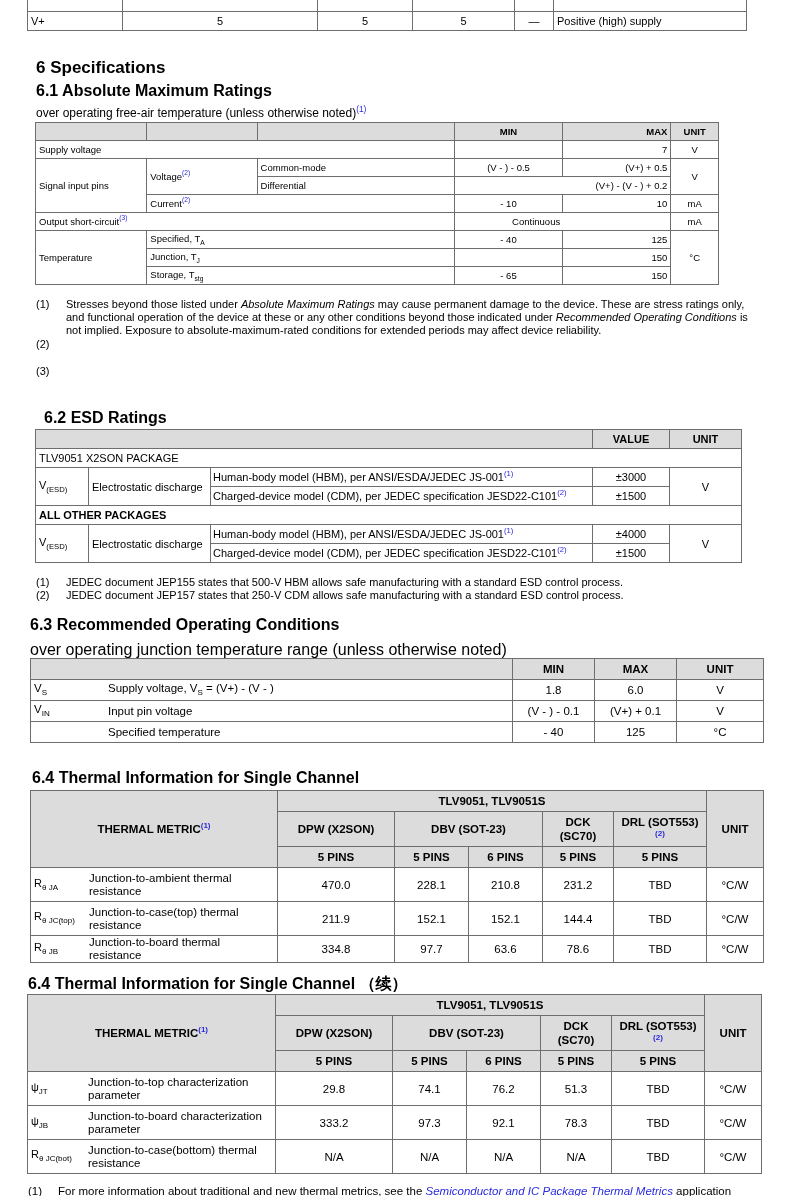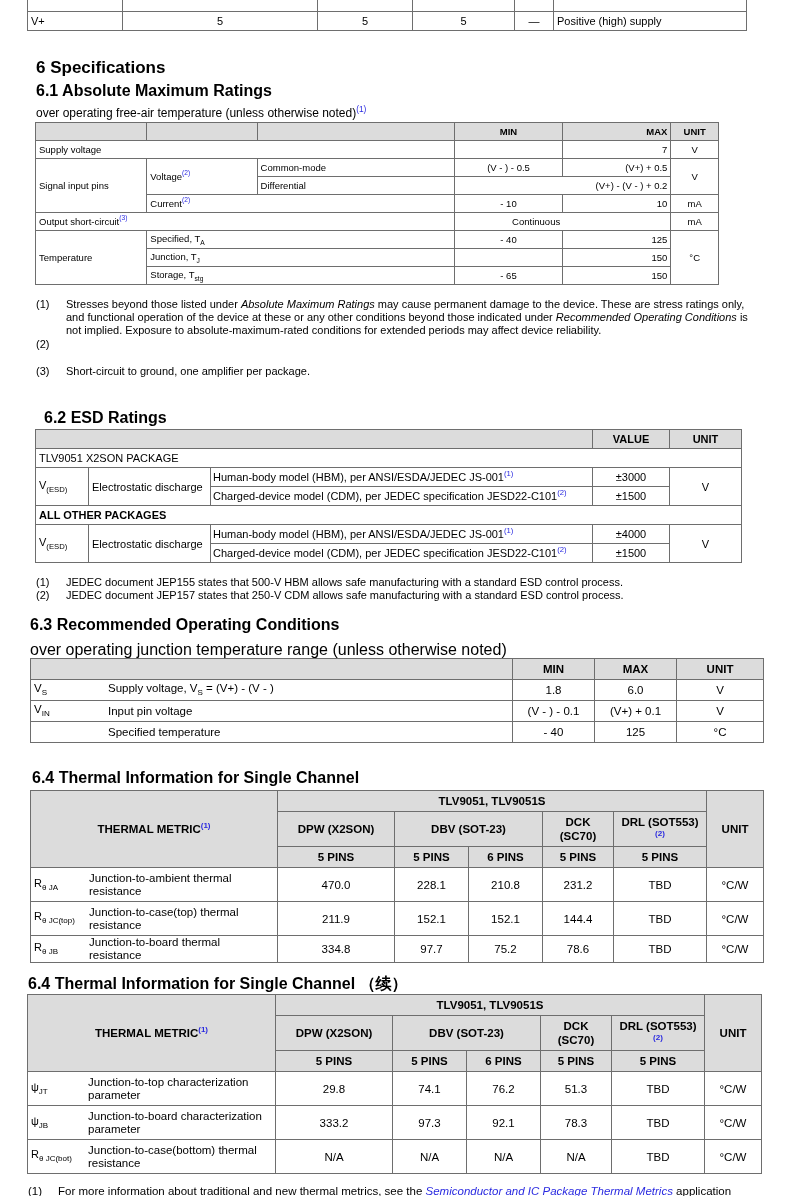--- a/index.html
+++ b/index.html
@@ -133,21 +133,20 @@
     <td class="r">150</td>
   </tr>
 </tbody>
   </table>
 
 <div class="note" style="left:36px;top:298px;width:720px;height:80px;">
   <span class="num" style="top:0;">(1)</span>
   <span class="txt" style="top:0;"><span>Stresses beyond those listed under </span><i>Absolute Maximum Ratings</i><span> may cause permanent damage to the device. These are stress ratings only, and functional operation of the device at these or any other conditions beyond those indicated under </span><i>Recommended Operating Conditions</i><span> is not implied. Exposure to absolute-maximum-rated conditions for extended periods may affect device reliability.</span></span>
   <span class="num" style="top:40px;">(2)</span>
   <span class="num" style="top:67px;">(3)</span>
-  <span class="txt" style="top:67px;">Short-circuit to ground, one amplifier per package.</span>
 </div>
 
 <h2 class="s" style="left:44px;top:409px;">6.2 ESD Ratings</h2>
 <table id="t-esd">
   <tbody>
       <tr>
     <th colspan="3" style="width:560px;"></th>
     <th class="c" style="width:70px;">VALUE</th>
     <th class="c" style="width:65px;">UNIT</th>
   </tr>
@@ -262,21 +261,21 @@
     <td class="c">152.1</td>
     <td class="c">144.4</td>
     <td class="c">TBD</td>
     <td class="c">°C/W</td>
   </tr>
   <tr>
     <td class="sym" style="border-right:none;"><span>R</span><sub class="small">θ JB</sub></td>
     <td class="desc" style="border-left:none;">Junction-to-board thermal resistance</td>
     <td class="c">334.8</td>
     <td class="c">97.7</td>
-    <td class="c">75.2</td>
+    <td class="c">63.6</td>
     <td class="c">78.6</td>
     <td class="c">TBD</td>
     <td class="c">°C/W</td>
   </tr>
 </tbody>
   </table>
 
 <h2 class="s" style="left:28px;top:974px;">6.4 Thermal Information for Single Channel （续）</h2>
 <table id="t-th2" class="t-th">
   <tbody>

